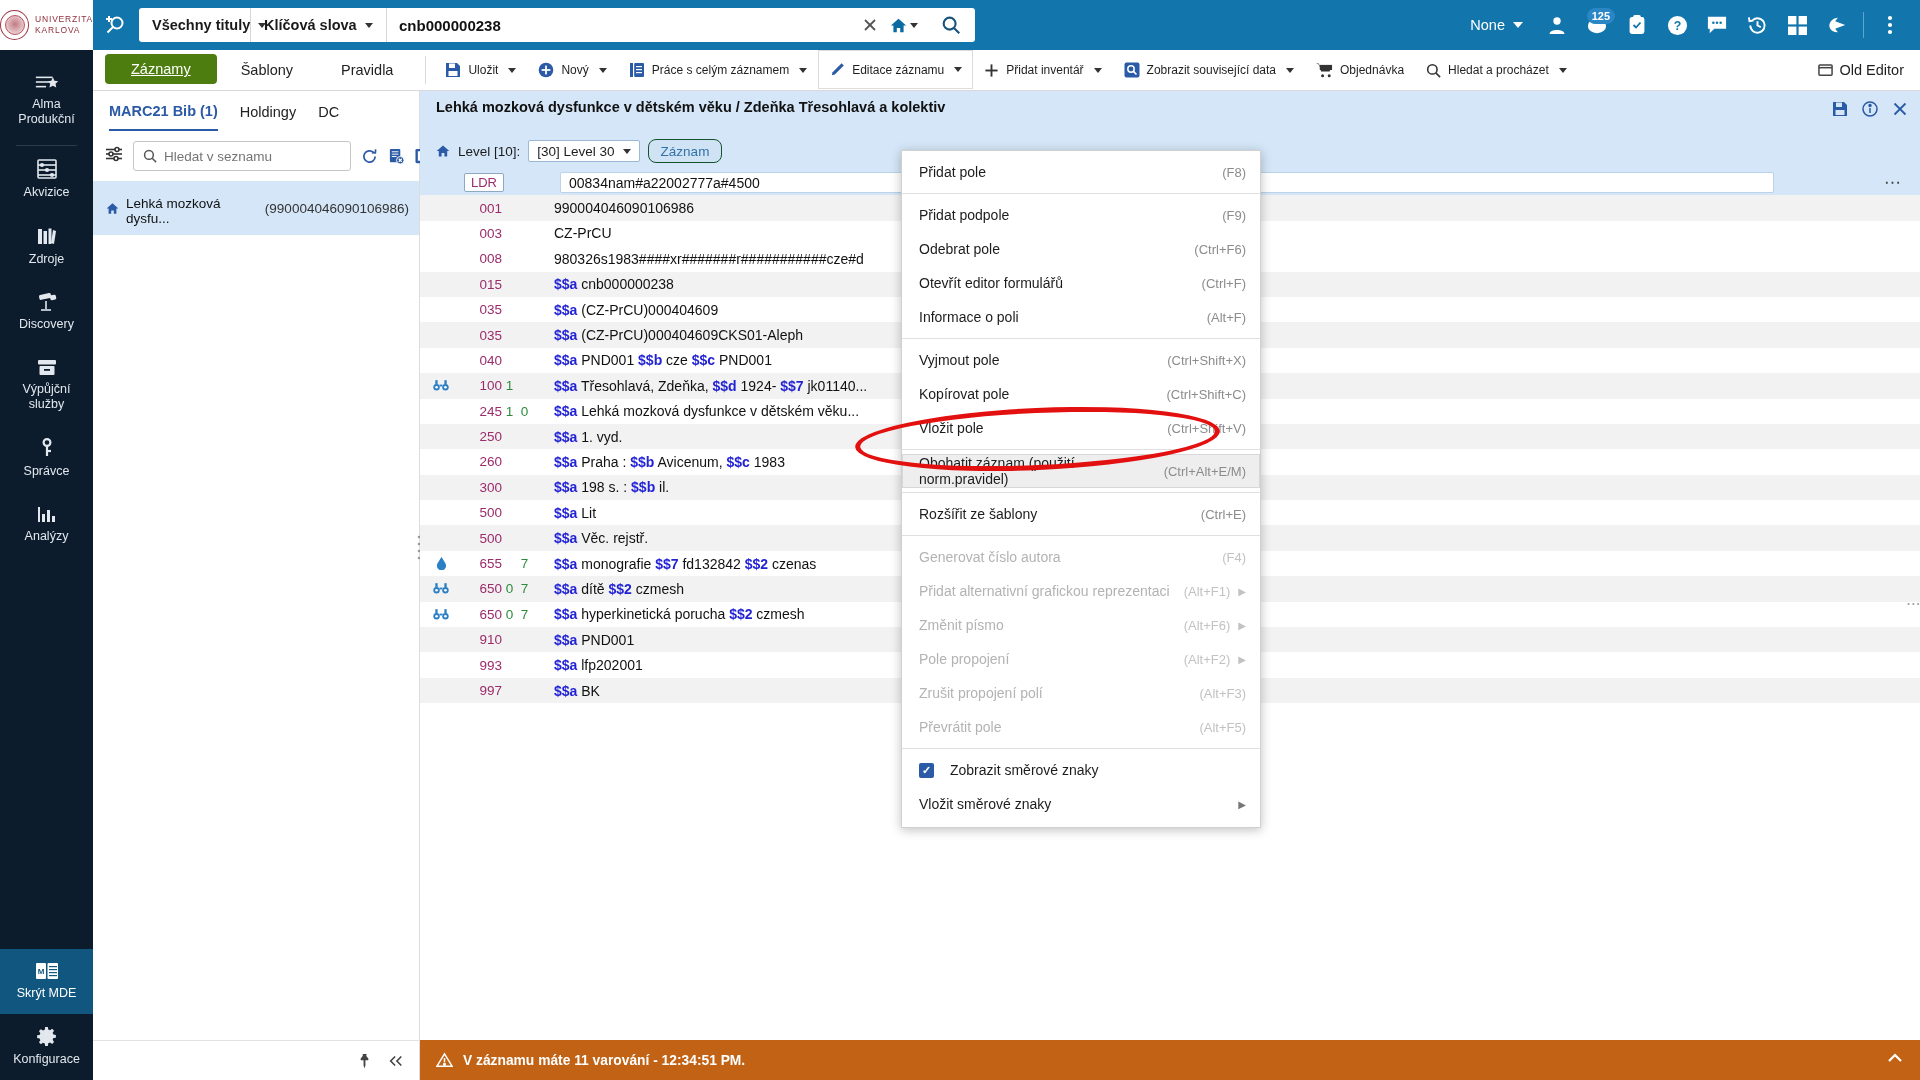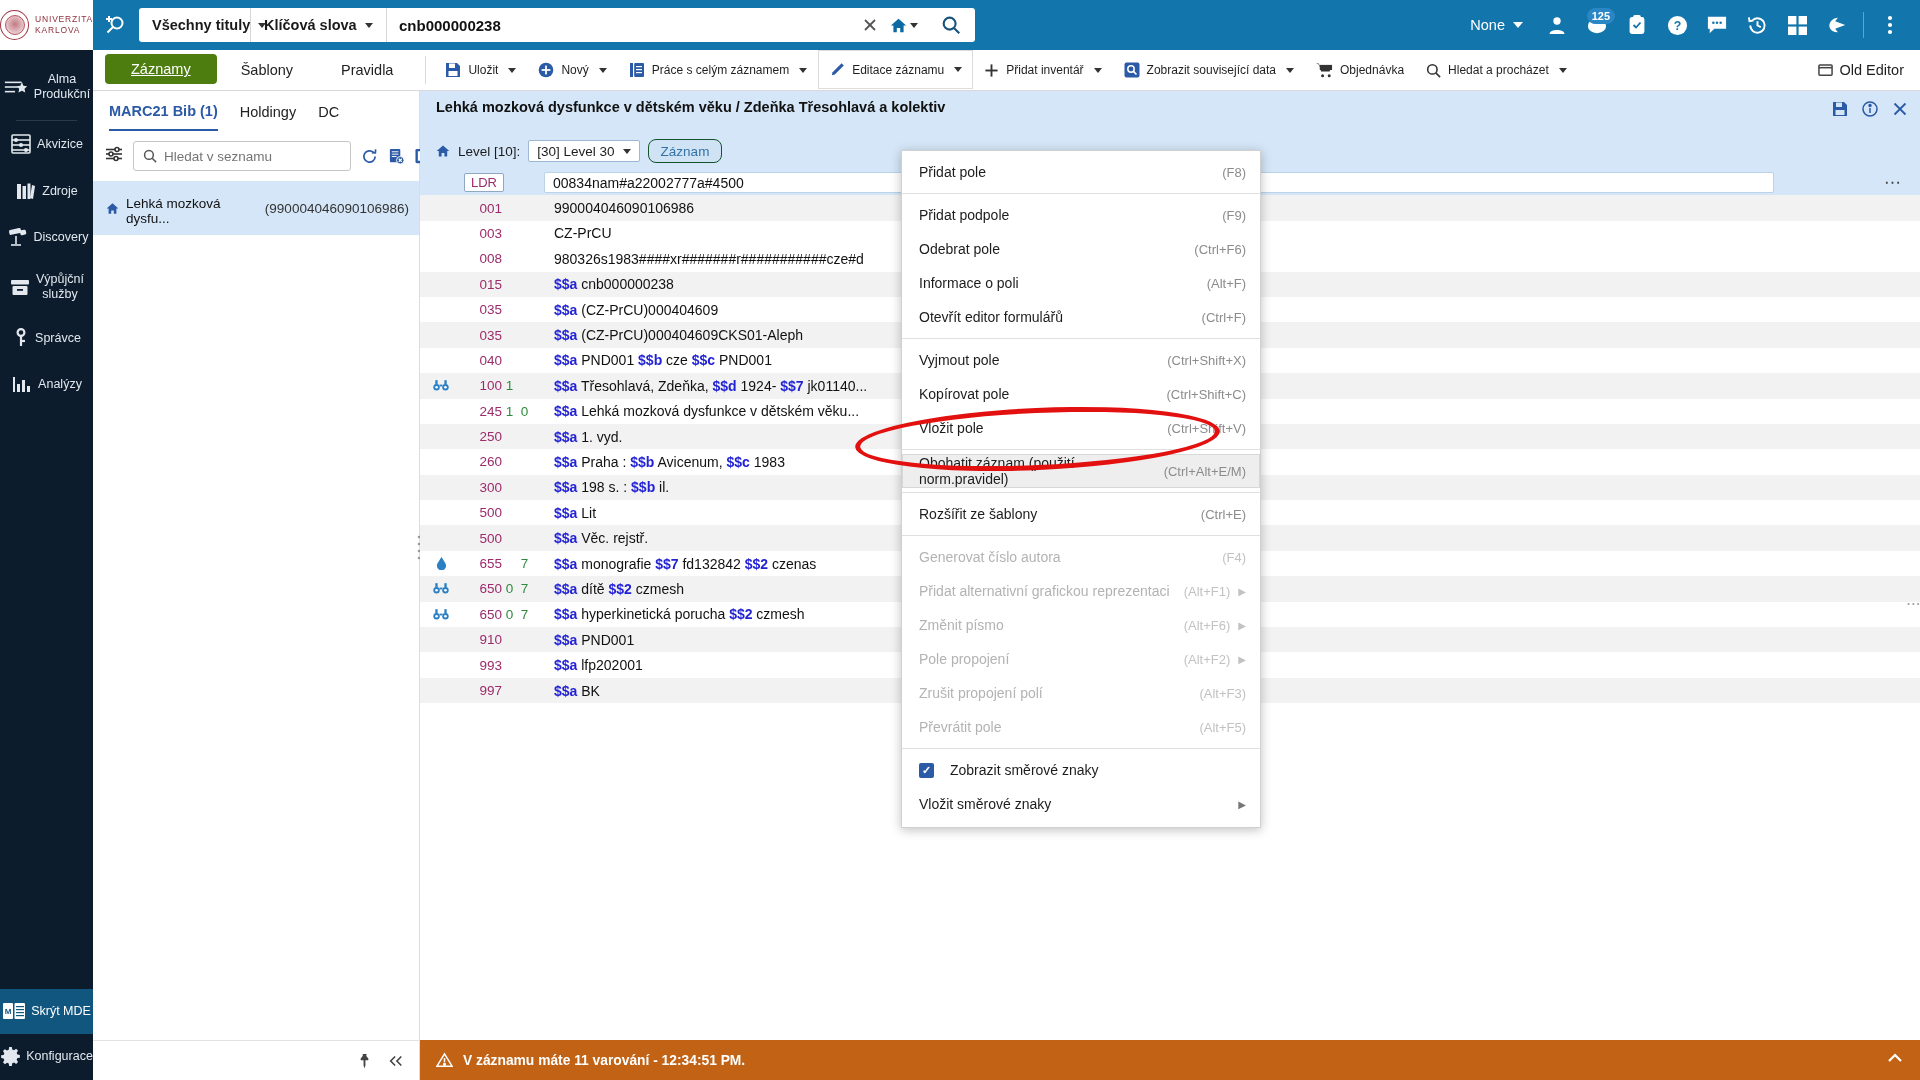--- a/index.html
+++ b/index.html
@@ -70,21 +70,21 @@
     border: 1.5px solid #2a86c4; color: #fff; font-size: 11px; font-weight: 700;
     border-radius: 9px; padding: 0px 4px; line-height: 14px;
   }
 
   
   #leftnav {
     position: absolute; top: 50px; left: 0; width: 93px; height: 1030px;
     background: #0c1c2c; color: #cfd8e0;
   }
   .nav-item {
-    display:flex; align-items:center; justify-content:center;
+    display:flex; flex-direction:column; align-items:center; justify-content:center;
     gap:5px; padding: 12px 2px 13px; cursor:pointer; text-align:center;
     font-size: 12.5px; line-height: 15px; color: #e2e8ee;
   }
   .nav-item.first { padding-top: 22px; padding-bottom: 18px; }
   #nav-sep { height:1px; background:#2a3a4a; margin: 0 16px; }
   .nav-item.active { background: #10567f; color:#fff; }
   #nav-bottom { position:absolute; bottom: 0; left:0; width: 93px; }
   .nav-icon svg { display:block; }
 
   
@@ -173,21 +173,21 @@
     padding-left: 8px;
   }
   .marc-row.alt { background:#f2f2f2; }
   .marc-row.sel { background:#d4e6f7; }
   .m-ind-icon { width:26px; display:flex;align-items:center;justify-content:center; color:#2b7fc4; }
   .m-tag {
     width: 48px; text-align: right; color:#9c2b6b; font-size: 13.5px;
     font-family: "Liberation Sans", sans-serif;
   }
   .m-tag.ldr-box {
-    width: auto; margin-left: 10px; margin-right: 0; border:1px solid #8fa8c4; background:#fff;
+    width: auto; margin-left: 10px; margin-right: 16px; border:1px solid #8fa8c4; background:#fff;
     color:#9c2b6b; padding: 1px 6px; border-radius:2px; font-size:13px;
   }
   .m-i1, .m-i2 { width: 15px; text-align:center; color:#2e8b3d; font-size:13.5px; }
   .m-val { margin-left: 22px; white-space:nowrap; }
   .m-val .sf { color:#2323d6; font-weight:700; }
   .m-val.boxed {
     margin-left: 10px; border:1px solid #bcd2e8; background:#fff;
     padding: 1.5px 8px; border-radius:2px; flex:1; margin-right: 110px;
   }
   .row-dots { margin-left:auto; padding-right:18px; color:#444; cursor:pointer; font-size: 17px; letter-spacing:1px;}
@@ -953,26 +953,26 @@
       <div class="mi-sep"></div>
       <div class="mi">
         <span>Přidat podpole</span>
         <span class="sc">(F9)</span>
       </div>
       <div class="mi">
         <span>Odebrat pole</span>
         <span class="sc">(Ctrl+F6)</span>
       </div>
       <div class="mi">
+        <span>Otevřít editor formulářů</span>
+        <span class="sc">(Ctrl+F)</span>
+      </div>
+      <div class="mi">
         <span>Informace o poli</span>
         <span class="sc">(Alt+F)</span>
-      </div>
-      <div class="mi">
-        <span>Otevřít editor formulářů</span>
-        <span class="sc">(Ctrl+F)</span>
       </div>
       <div class="mi-sep"></div>
       <div class="mi">
         <span>Vyjmout pole</span>
         <span class="sc">(Ctrl+Shift+X)</span>
       </div>
       <div class="mi">
         <span>Kopírovat pole</span>
         <span class="sc">(Ctrl+Shift+C)</span>
       </div>

